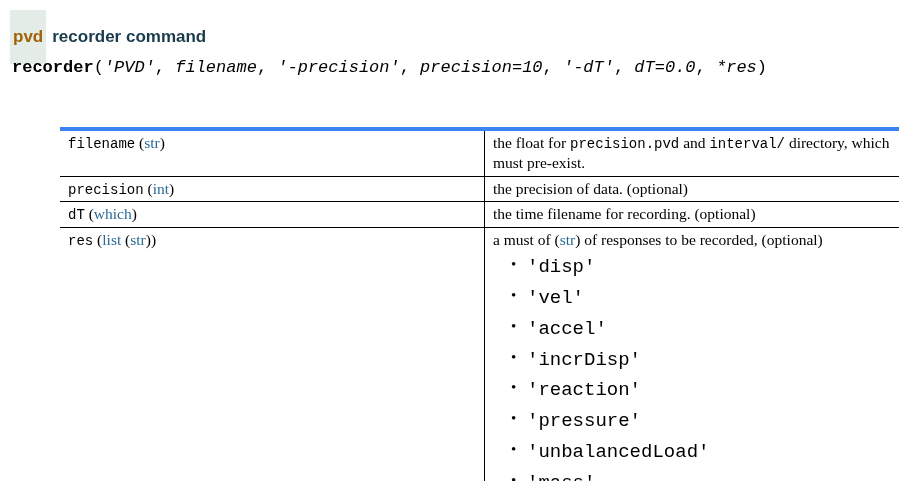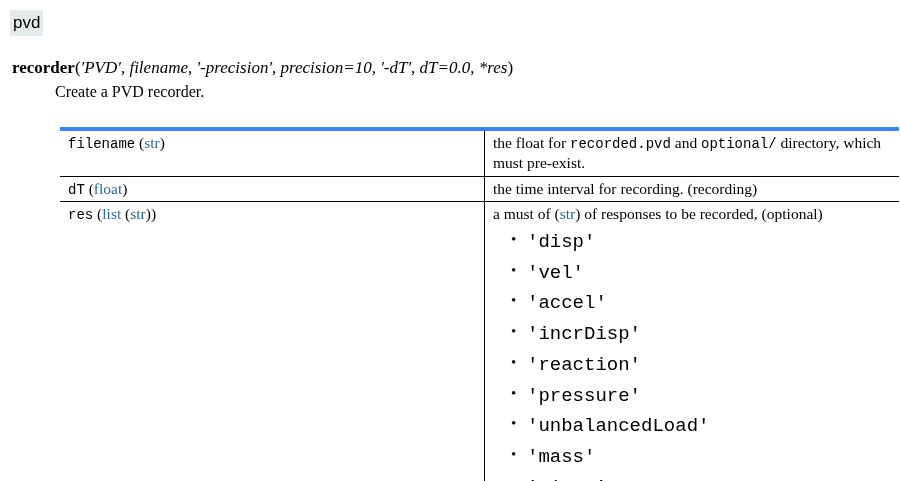--- a/index.html
+++ b/index.html
@@ -24,40 +24,40 @@
   .title-wrap {
     position: absolute;
     left: 10px;
     top: 10px;
     display: flex;
     align-items: baseline;
     gap: 6px;
   }
   .title-kw {
     font-family: "Liberation Sans", sans-serif;
-    font-weight: normal;
+    font-weight: bold;
     font-size: 17px;
-    color: #000000;
+    color: #a16207;
     background: #e3ece6;
-    padding: 3px 3px;
+    padding: 17px 3px;
     line-height: 1.15;
   }
   .title-rest {
     font-family: "Liberation Sans", sans-serif;
     font-weight: bold;
     font-size: 17px;
     color: #1a3b4c;
   }
 
   
   .signature {
     position: absolute;
     left: 12px;
     top: 58px;
-    font-family: Liberation Serif, serif;
+    font-family: Liberation Mono, monospace;
     font-size: 17px;
     white-space: nowrap;
   }
   .sig-name {
     font-weight: bold;
   }
   .sig-paren {
     font-style: normal;
   }
   .sig-arg {
@@ -144,48 +144,55 @@
     height: 8px;
   }
 </style>
 </head>
 <body>
 
 <div class="page">
 
   <div class="title-wrap">
     <span class="title-kw">pvd</span>
+    <span class="title-rest">recorder command</span>
   </div>
 
   <div class="signature">
     <span class="sig-name">recorder</span><span class="sig-paren">(</span><span class="sig-arg">'PVD'</span><span class="sig-sep">, </span><span class="sig-arg">filename</span><span class="sig-sep">, </span><span class="sig-arg">'-precision'</span><span class="sig-sep">, </span><span class="sig-arg">precision=10</span><span class="sig-sep">, </span><span class="sig-arg">'-dT'</span><span class="sig-sep">, </span><span class="sig-arg">dT=0.0</span><span class="sig-sep">, </span><span class="sig-arg">*res</span><span class="sig-paren">)</span>
   </div>
 
-  <div class="description">Create a PVD recorder.</div>
 
   <div class="table-wrap">
     <table class="params">
       <tbody>
         <tr class="row">
           <td class="c1">
             <span class="mono">filename</span>
             <span class="paren">(</span><span class="type">str</span><span class="paren">)</span>
           </td>
           <td class="c2">
-            <span>the float for </span><span class="mono">recorded.pvd</span><span> and </span><span class="mono">optional/</span><span> directory, which must pre-exist.</span>
-          </td>
-        </tr>
-
+            <span>the float for </span><span class="mono">precision.pvd</span><span> and </span><span class="mono">interval/</span><span> directory, which must pre-exist.</span>
+          </td>
+        </tr>
 
         <tr class="row">
           <td class="c1">
+            <span class="mono">precision</span>
+            <span class="paren">(</span><span class="type">int</span><span class="paren">)</span>
+          </td>
+          <td class="c2">the precision of data. (optional)</td>
+        </tr>
+
+        <tr class="row">
+          <td class="c1">
             <span class="mono">dT</span>
-            <span class="paren">(</span><span class="type">float</span><span class="paren">)</span>
-          </td>
-          <td class="c2">the time interval for recording. (recording)</td>
+            <span class="paren">(</span><span class="type">which</span><span class="paren">)</span>
+          </td>
+          <td class="c2">the time filename for recording. (optional)</td>
         </tr>
 
         <tr class="row last">
           <td class="c1">
             <span class="mono">res</span>
             <span class="paren">(</span><span class="type">list</span>
             <span class="paren">(</span><span class="type">str</span><span class="paren">)</span><span class="paren">)</span>
             <div class="filler"></div>
           </td>
           <td class="c2">

